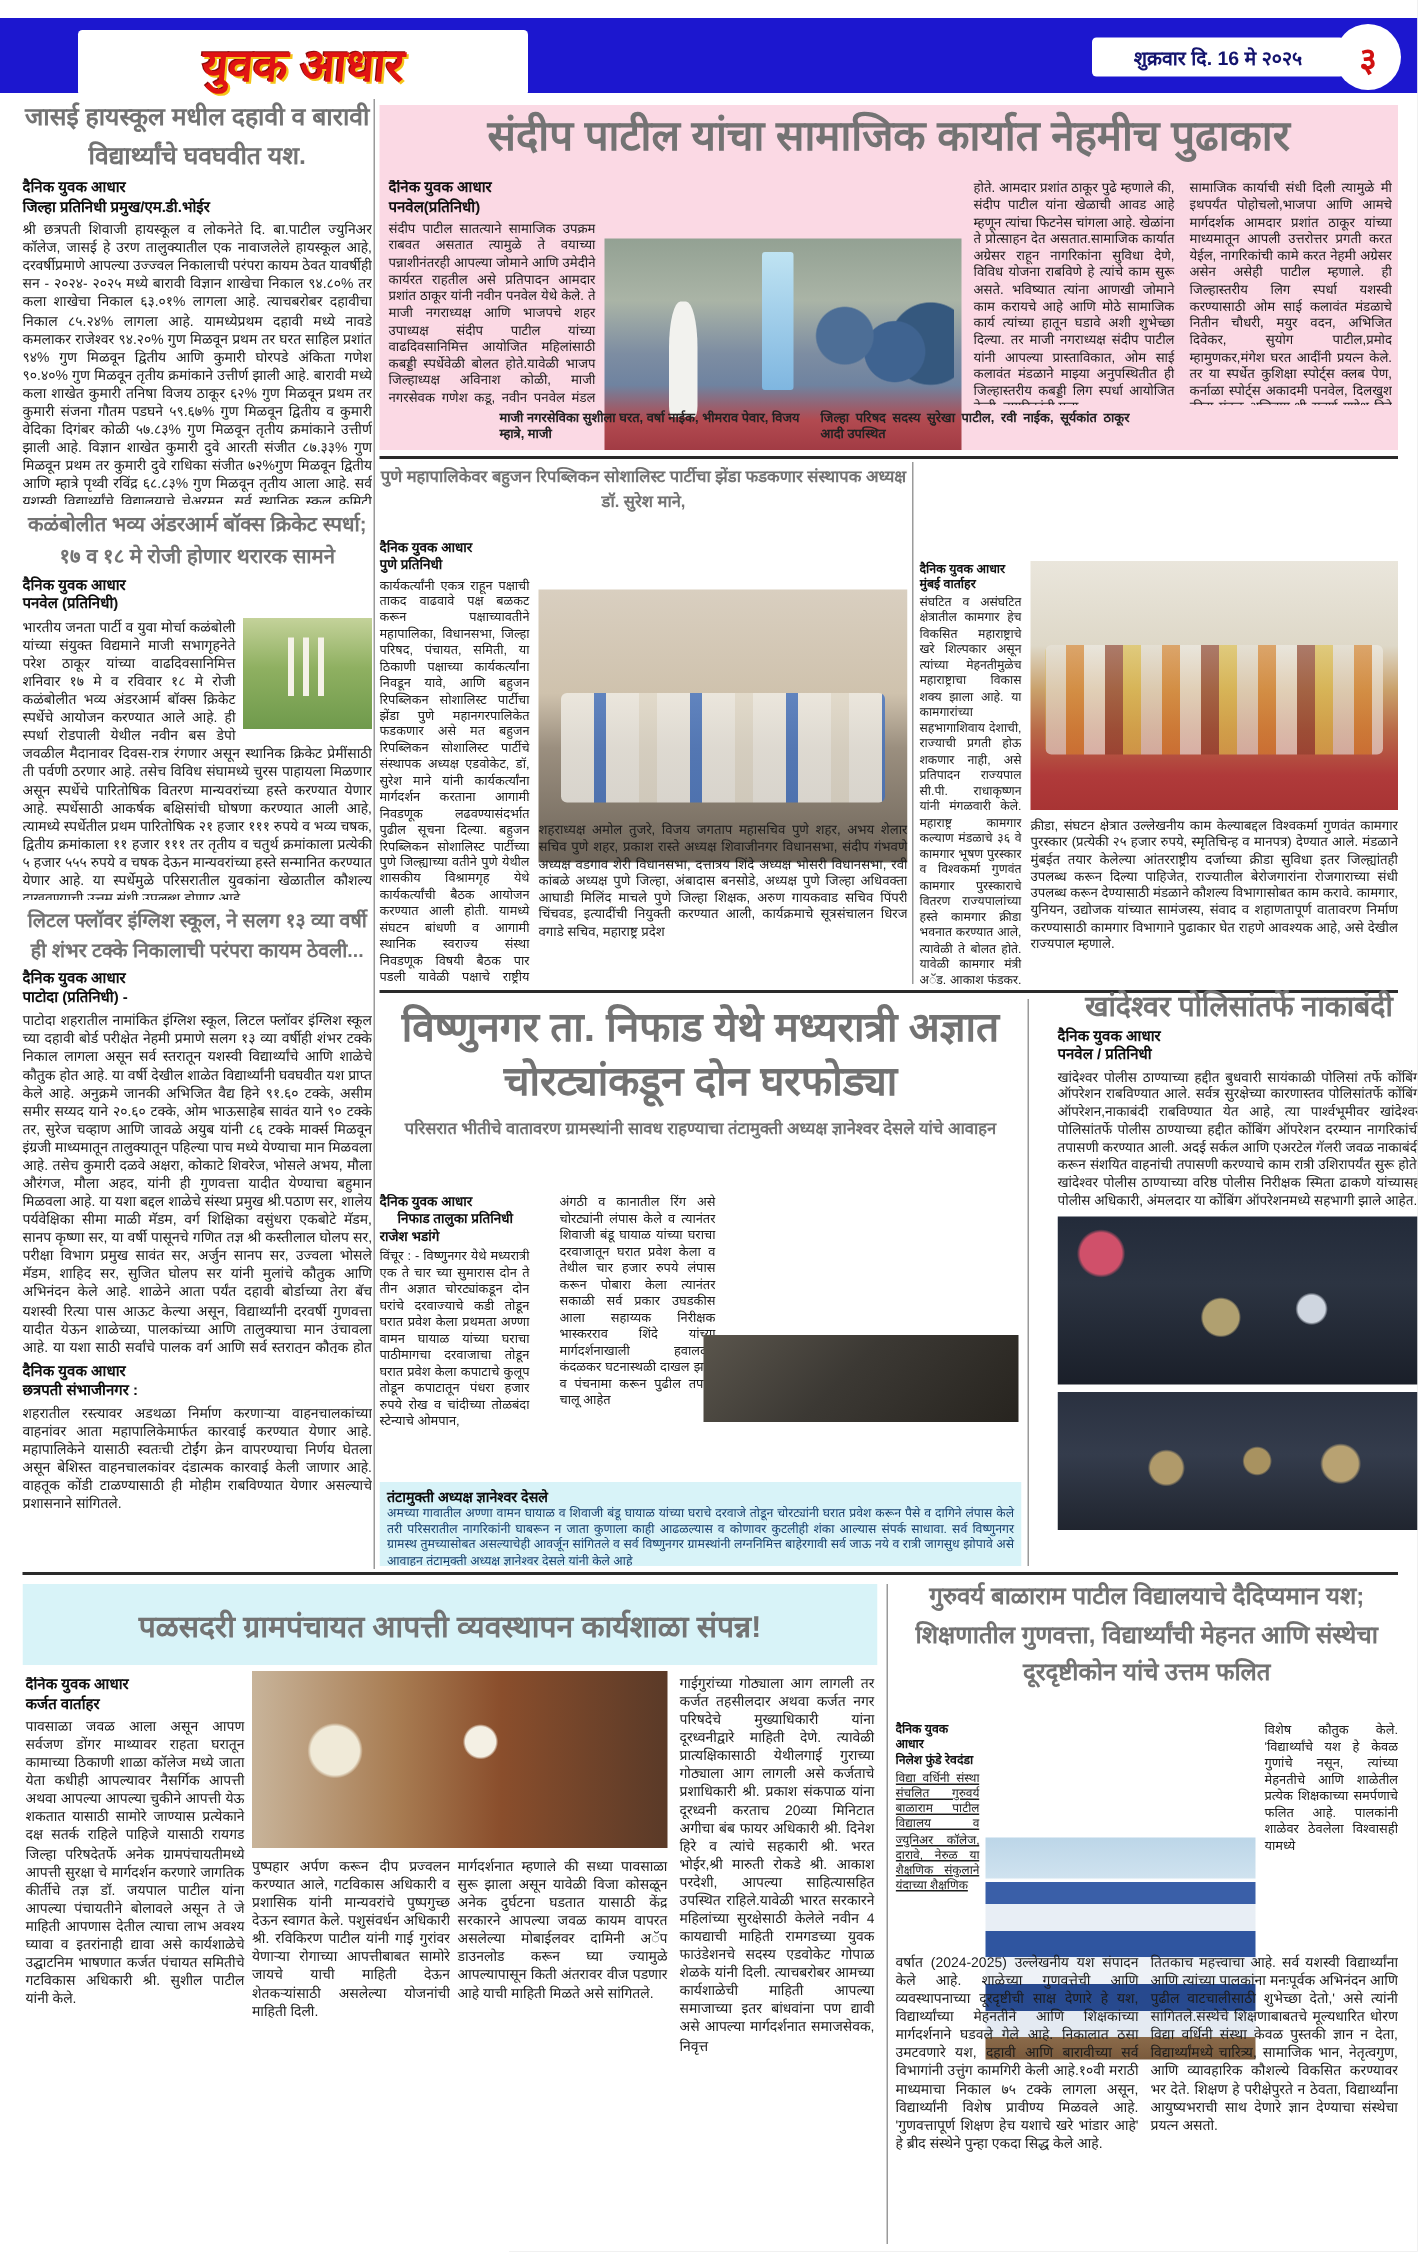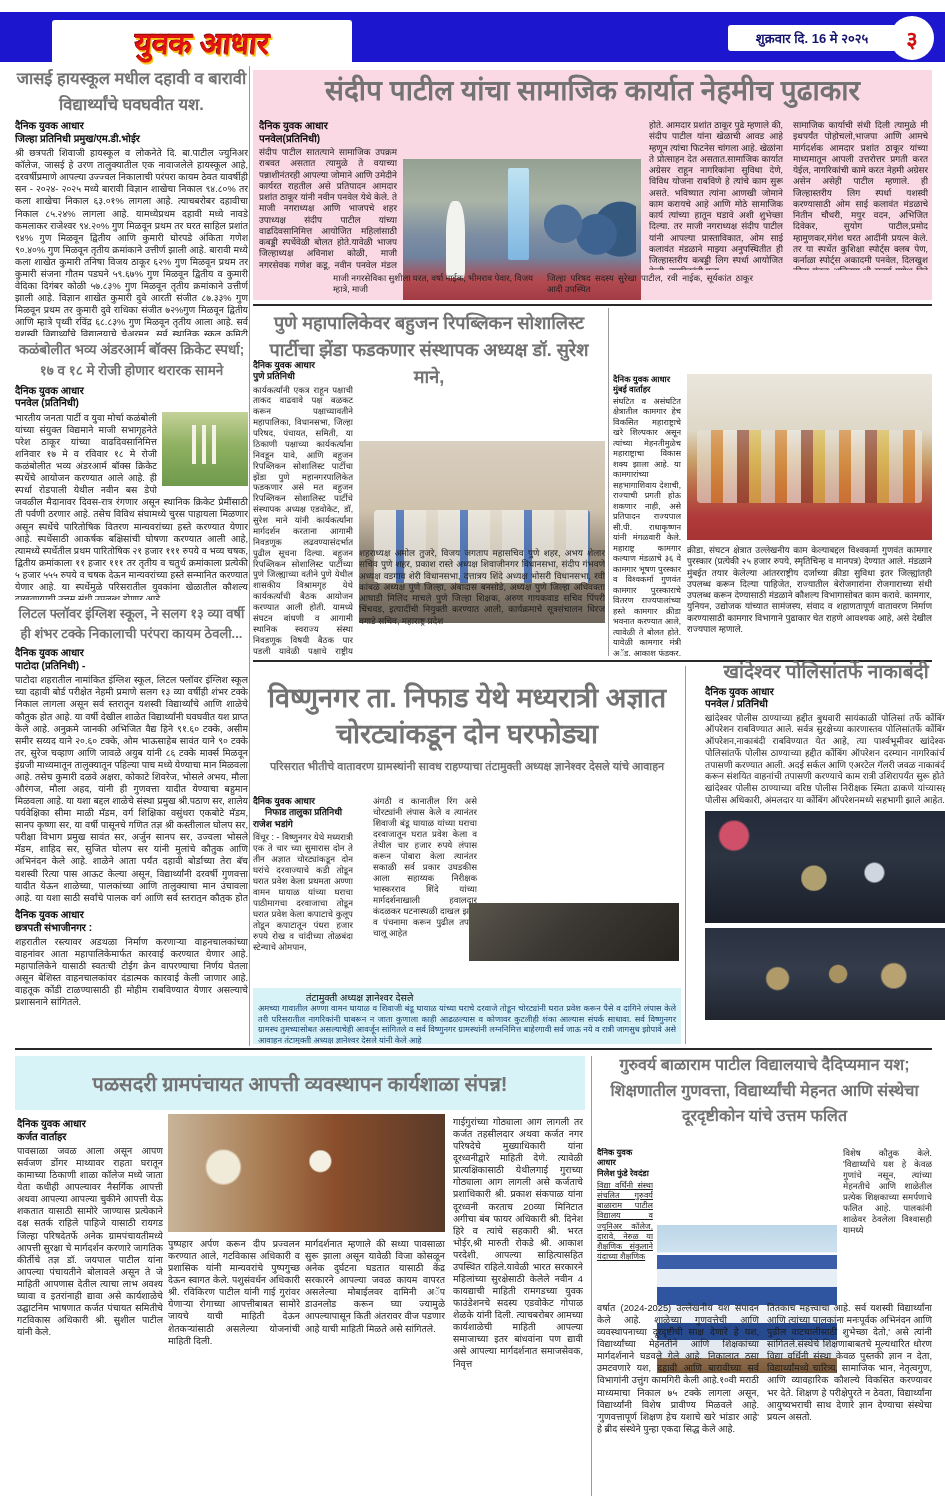--- a/index.html
+++ b/index.html
@@ -37,21 +37,21 @@
   .ph-pune{background:linear-gradient(180deg,#d9cfc0 0%,#cfc2ad 38%,#9b8f7f 58%,#6e655a 100%);}
   .ph-pune .scarves{position:absolute;left:6%;top:38%;width:88%;height:40%;background:repeating-linear-gradient(90deg,#f4f2ec 0 22px,#3c6fc4 22px 30px,#f4f2ec 30px 52px,#e8e2d4 52px 64px);opacity:.75;border-radius:4px;}
   .ph-stage{background:linear-gradient(180deg,#eae6dc 0%,#ded8c8 34%,#c9a06a 52%,#b96a48 68%,#b03a3a 86%,#a83434 100%);}
   .ph-stage .figs{position:absolute;left:4%;top:34%;width:92%;height:44%;background:repeating-linear-gradient(90deg,#e8e4da 0 14px,#d9822b 14px 26px,#f0eee8 26px 40px,#8a3b2a 40px 52px,#e0c04a 52px 64px);opacity:.6;border-radius:4px;}
   .ph-dark1{background:linear-gradient(135deg,#5a554c 0%,#3c3934 45%,#27241f 100%);}
   .ph-clothes{background:#9a958c;background-image:radial-gradient(circle at 30% 55%,#d24a8a 0 10%,transparent 11%),radial-gradient(circle at 45% 45%,#58a84a 0 9%,transparent 10%),radial-gradient(circle at 60% 60%,#e8c83a 0 9%,transparent 10%),radial-gradient(circle at 75% 45%,#f0eee8 0 10%,transparent 11%),radial-gradient(circle at 15% 40%,#7a7468 0 14%,transparent 15%);}
   .ph-night1{background:linear-gradient(180deg,#232b3a 0%,#2c3442 40%,#1a1f29 100%);background-image:radial-gradient(circle at 12% 22%,#d0506a 0 6%,transparent 7%),radial-gradient(circle at 70% 55%,#cfd6e0 0 5%,transparent 6%),radial-gradient(circle at 45% 60%,#b0a070 0 8%,transparent 9%),linear-gradient(180deg,#232b3a 0%,#2c3442 40%,#1a1f29 100%);}
   .ph-night2{background:linear-gradient(180deg,#2a3140 0%,#343c4c 45%,#20252f 100%);background-image:radial-gradient(circle at 30% 55%,#b09a6a 0 6%,transparent 7%),radial-gradient(circle at 55% 50%,#a89260 0 6%,transparent 7%),radial-gradient(circle at 78% 52%,#b8a272 0 6%,transparent 7%),linear-gradient(180deg,#2a3140 0%,#343c4c 45%,#20252f 100%);}
   .ph-workshop{background:linear-gradient(90deg,#c8b49a 0%,#a87c52 35%,#8a4e2c 60%,#5a3a28 100%);background-image:radial-gradient(circle at 20% 45%,#f0ead8 0 7%,transparent 8%),radial-gradient(circle at 55% 40%,#f4f0e4 0 6%,transparent 7%),linear-gradient(90deg,#c8b49a 0%,#a87c52 35%,#8a4e2c 60%,#5a3a28 100%);}
   .ph-school{background:linear-gradient(180deg,#bcd6e8 0%,#cfe2ef 18%,#ffffff 19%,#ffffff 20%,#3a5fa8 20%,#3a5fa8 30%,#e8eef5 30%,#e8eef5 42%,#2f55a0 42%,#2f55a0 54%,#eef2f7 54%,#eef2f7 66%,#27498e 66%,#27498e 78%,#e4eaf2 78%,#e4eaf2 90%,#8a6a4a 90%,#7a5a3c 100%);}
-  .cap-row{display:flex;gap:14px;}
+  .cap-row{display:flex;gap:14px;font-weight:bold;}
 </style>
 </head>
 <body>
 
 <div class="page">
 
   <div class="abs topbar" style="left:0;top:12px;width:945px;height:50px;">
     <div class="abs logo-box" style="left:52px;top:8px;width:300px;height:44px;">
       <span class="logo-text">युवक आधार</span>
     </div>
@@ -119,21 +119,21 @@
     <div class="abs" style="left:540px;top:50px;width:135px;height:150px;overflow:hidden;">
       <div class="body-sm">सामाजिक कार्याची संधी दिली त्यामुळे मी इथपर्यंत पोहोचलो,भाजपा आणि आमचे मार्गदर्शक आमदार प्रशांत ठाकूर यांच्या माध्यमातून आपली उत्तरोत्तर प्रगती करत येईल, नागरिकांची कामे करत नेहमी अग्रेसर असेन असेही पाटील म्हणाले. ही जिल्हास्तरीय लिग स्पर्धा यशस्वी करण्यासाठी ओम साई कलावंत मंडळाचे नितीन चौधरी, मयुर वदन, अभिजित दिवेकर, सुयोग पाटील,प्रमोद म्हामुणकर,मंगेश घरत आदींनी प्रयत्न केले. तर या स्पर्धेत कुशिक्षा स्पोर्ट्स क्लब पेण, कर्नाळा स्पोर्ट्स अकादमी पनवेल, दिलखुश क्रीडा मंडळ अलिबाग,श्री सुवर्ण गणेश दिवे आगर या संघांनी सहभाग घेतला.</div>
     </div>
     <div class="abs cap-row" style="left:80px;top:203px;width:420px;">
       <div class="caption" style="width:200px;">माजी नगरसेविका सुशीला घरत, वर्षा नाईक, भीमराव पेवार, विजय म्हात्रे, माजी</div>
       <div class="caption" style="width:206px;">जिल्हा परिषद सदस्य सुरेखा पाटील, रवी नाईक, सूर्यकांत ठाकूर आदी उपस्थित</div>
     </div>
   </div>
 
   <div class="abs" style="left:253px;top:310px;width:352px;height:346px;overflow:hidden;">
-    <div class="hl" style="font-size:18px;line-height:1.5;">पुणे महापालिकेवर बहुजन रिपब्लिकन सोशालिस्ट पार्टीचा झेंडा फडकणार संस्थापक अध्यक्ष डॉ. सुरेश माने,</div>
+    <div class="hl" style="font-size:11px;line-height:1.5;">पुणे महापालिकेवर बहुजन रिपब्लिकन सोशालिस्ट पार्टीचा झेंडा फडकणार संस्थापक अध्यक्ष डॉ. सुरेश माने,</div>
     <div class="abs" style="left:0;top:50px;width:100px;height:296px;overflow:hidden;">
       <div class="credit" style="font-size:9px;">दैनिक युवक आधार</div>
       <div class="byline" style="font-size:9px;">पुणे प्रतिनिधी</div>
       <div class="body-sm" style="margin-top:2px;font-size:8.5px;">कार्यकर्त्यांनी एकत्र राहून पक्षाची ताकद वाढवावे पक्ष बळकट करून पक्षाच्यावतीने महापालिका, विधानसभा, जिल्हा परिषद, पंचायत, समिती, या ठिकाणी पक्षाच्या कार्यकर्त्यांना निवडून यावे, आणि बहुजन रिपब्लिकन सोशालिस्ट पार्टीचा झेंडा पुणे महानगरपालिकेत फडकणार असे मत बहुजन रिपब्लिकन सोशालिस्ट पार्टीचे संस्थापक अध्यक्ष एडवोकेट, डॉ, सुरेश माने यांनी कार्यकर्त्यांना मार्गदर्शन करताना आगामी निवडणूक लढवण्यासंदर्भात पुढील सूचना दिल्या. बहुजन रिपब्लिकन सोशालिस्ट पार्टीच्या पुणे जिल्ह्याच्या वतीने पुणे येथील शासकीय विश्रामगृह येथे कार्यकर्त्यांची बैठक आयोजन करण्यात आली होती. यामध्ये संघटन बांधणी व आगामी स्थानिक स्वराज्य संस्था निवडणूक विषयी बैठक पार पडली यावेळी पक्षाचे राष्ट्रीय अध्यक्ष एडवोकेट, डॉ, सुरेश माने यांच्या हस्ते विविध पदाधिकाऱ्यांची नियुक्त्या करून त्यांना नियुक्ती पत्र वाटप करण्यात आले होते,</div>
     </div>
     <div class="abs photo ph-pune" style="left:106px;top:50px;width:246px;height:182px;">
       <div class="scarves"></div>
     </div>
     <div class="abs" style="left:106px;top:238px;width:246px;height:108px;overflow:hidden;">
       <div class="body-sm">शहराध्यक्ष अमोल तुजरे, विजय जगताप महासचिव पुणे शहर, अभय शेलार सचिव पुणे शहर, प्रकाश रास्ते अध्यक्ष शिवाजीनगर विधानसभा, संदीप गंभवणे अध्यक्ष वडगाव शेरी विधानसभा, दत्तात्रय शिंदे अध्यक्ष भोसरी विधानसभा, रवी कांबळे अध्यक्ष पुणे जिल्हा, अंबादास बनसोडे, अध्यक्ष पुणे जिल्हा अधिवक्ता आघाडी मिलिंद माचले पुणे जिल्हा शिक्षक, अरुण गायकवाड सचिव पिंपरी चिंचवड, इत्यादींची नियुक्ती करण्यात आली, कार्यक्रमाचे सूत्रसंचालन धिरज वगाडे सचिव, महाराष्ट्र प्रदेश</div>
@@ -148,36 +148,36 @@
     </div>
     <div class="abs photo ph-stage" style="left:74px;top:72px;width:245px;height:166px;">
       <div class="figs"></div>
     </div>
     <div class="abs" style="left:74px;top:243px;width:245px;height:111px;overflow:hidden;">
       <div class="body-sm">क्रीडा, संघटन क्षेत्रात उल्लेखनीय काम केल्याबद्दल विश्वकर्मा गुणवंत कामगार पुरस्कार (प्रत्येकी २५ हजार रुपये, स्मृतिचिन्ह व मानपत्र) देण्यात आले. मंडळाने मुंबईत तयार केलेल्या आंतरराष्ट्रीय दर्जाच्या क्रीडा सुविधा इतर जिल्ह्यांतही उपलब्ध करून दिल्या पाहिजेत, राज्यातील बेरोजगारांना रोजगाराच्या संधी उपलब्ध करून देण्यासाठी मंडळाने कौशल्य विभागासोबत काम करावे. कामगार, युनियन, उद्योजक यांच्यात सामंजस्य, संवाद व शहाणतापूर्ण वातावरण निर्माण करण्यासाठी कामगार विभागाने पुढाकार घेत राहणे आवश्यक आहे, असे देखील राज्यपाल म्हणाले.</div>
     </div>
   </div>
 
   <div class="abs" style="left:253px;top:666px;width:428px;height:378px;overflow:hidden;">
-    <div class="hl" style="font-size:27px;line-height:1.35;margin-top:14px;">विष्णुनगर ता. निफाड येथे मध्यरात्री अज्ञात चोरट्यांकडून दोन घरफोड्या</div>
+    <div class="hl" style="font-size:27px;line-height:1.35;margin-top:1px;">विष्णुनगर ता. निफाड येथे मध्यरात्री अज्ञात चोरट्यांकडून दोन घरफोड्या</div>
     <div class="hl" style="font-size:11px;line-height:1.3;margin-top:6px;">परिसरात भीतीचे वातावरण ग्रामस्थांनी सावध राहण्याचा तंटामुक्ती अध्यक्ष ज्ञानेश्वर देसले यांचे आवाहन</div>
     <div class="abs" style="left:0;top:130px;width:100px;height:186px;overflow:hidden;">
       <div class="credit" style="font-size:9px;">दैनिक युवक आधार</div>
       <div class="byline" style="font-size:9px;margin-left:12px;">निफाड तालुका प्रतिनिधी</div>
       <div class="byline" style="font-size:9px;">राजेश भडांगे</div>
       <div class="body-sm" style="margin-top:2px;font-size:8.6px;">विंचूर : - विष्णुनगर येथे मध्यरात्री एक ते चार च्या सुमारास दोन ते तीन अज्ञात चोरट्यांकडून दोन घरांचे दरवाज्याचे कडी तोडून घरात प्रवेश केला प्रथमता अण्णा वामन घायाळ यांच्या घराचा पाठीमागचा दरवाजाचा तोडून घरात प्रवेश केला कपाटाचे कुलूप तोडून कपाटातून पंधरा हजार रुपये रोख व चांदीच्या तोळबंदा स्टेन्याचे ओमपान,</div>
     </div>
     <div class="abs" style="left:120px;top:130px;width:104px;height:186px;overflow:hidden;">
       <div class="body-sm" style="font-size:8.6px;">अंगठी व कानातील रिंग असे चोरट्यांनी लंपास केले व त्यानंतर शिवाजी बंडू घायाळ यांच्या घराचा दरवाजातून घरात प्रवेश केला व तेथील चार हजार रुपये लंपास करून पोबारा केला त्यानंतर सकाळी सर्व प्रकार उघडकीस आला सहाय्यक निरीक्षक भास्करराव शिंदे यांच्या मार्गदर्शनाखाली हवालदार कंदळकर घटनास्थळी दाखल झाले व पंचनामा करून पुढील तपास चालू आहेत</div>
     </div>
     <div class="abs photo ph-dark1" style="left:216px;top:130px;width:210px;height:58px;"></div>
     <div class="abs photo ph-clothes" style="left:216px;top:192px;width:210px;height:60px;"></div>
 
     <div class="abs cyan" style="left:0;top:322px;width:428px;height:56px;padding:3px 5px;">
-      <div style="font-size:9.5px;font-weight:normal;color:#0c0c0c;margin-left:48px;">तंटामुक्ती अध्यक्ष ज्ञानेश्वर देसले</div>
+      <div style="font-size:9.5px;font-weight:bold;color:#0c0c0c;">तंटामुक्ती अध्यक्ष ज्ञानेश्वर देसले</div>
       <div class="body-sm" style="font-size:8.2px;color:#17406e;">अमच्या गावातील अण्णा वामन घायाळ व शिवाजी बंडू घायाळ यांच्या घराचे दरवाजे तोडून चोरट्यांनी घरात प्रवेश करून पैसे व दागिने लंपास केले तरी परिसरातील नागरिकांनी घाबरून न जाता कुणाला काही आढळल्यास व कोणावर कुटलीही शंका आल्यास संपर्क साधावा. सर्व विष्णुनगर ग्रामस्थ तुमच्यासोबत असल्याचेही आवर्जून सांगितले व सर्व विष्णुनगर ग्रामस्थांनी लग्ननिमित्त बाहेरगावी सर्व जाऊ नये व रात्री जागसुध झोपावे असे आवाहन तंटामुक्ती अध्यक्ष ज्ञानेश्वर देसले यांनी केले आहे</div>
     </div>
   </div>
 
   <div class="abs" style="left:690px;top:648px;width:242px;height:376px;overflow:hidden;margin-left:15px;">
     <div class="hl" style="font-size:19px;line-height:1.25;margin-top:12px;">खांदेश्वर पोलिसांतर्फे नाकाबंदी</div>
     <div class="credit" style="margin-top:2px;">दैनिक युवक आधार</div>
     <div class="byline">पनवेल / प्रतिनिधी</div>
     <div class="body-text" style="margin-top:2px;font-size:9px;">खांदेश्वर पोलीस ठाण्याच्या हद्दीत बुधवारी सायंकाळी पोलिसां तर्फे कोंबिंग ऑपरेशन राबविण्यात आले. सर्वत्र सुरक्षेच्या कारणास्तव पोलिसांतर्फे कोंबिंग ऑपरेशन,नाकाबंदी राबविण्यात येत आहे, त्या पार्श्वभूमीवर खांदेश्वर पोलिसांतर्फे पोलीस ठाण्याच्या हद्दीत कोंबिंग ऑपरेशन दरम्यान नागरिकांची तपासणी करण्यात आली. अदई सर्कल आणि एअरटेल गॅलरी जवळ नाकाबंदी करून संशयित वाहनांची तपासणी करण्याचे काम रात्री उशिरापर्यंत सुरू होते. खांदेश्वर पोलीस ठाण्याच्या वरिष्ठ पोलीस निरीक्षक स्मिता ढाकणे यांच्यासह पोलीस अधिकारी, अंमलदार या कोंबिंग ऑपरेशनमध्ये सहभागी झाले आहेत.</div>
     <div class="photo ph-night1" style="width:242px;height:112px;margin-top:5px;"></div>

